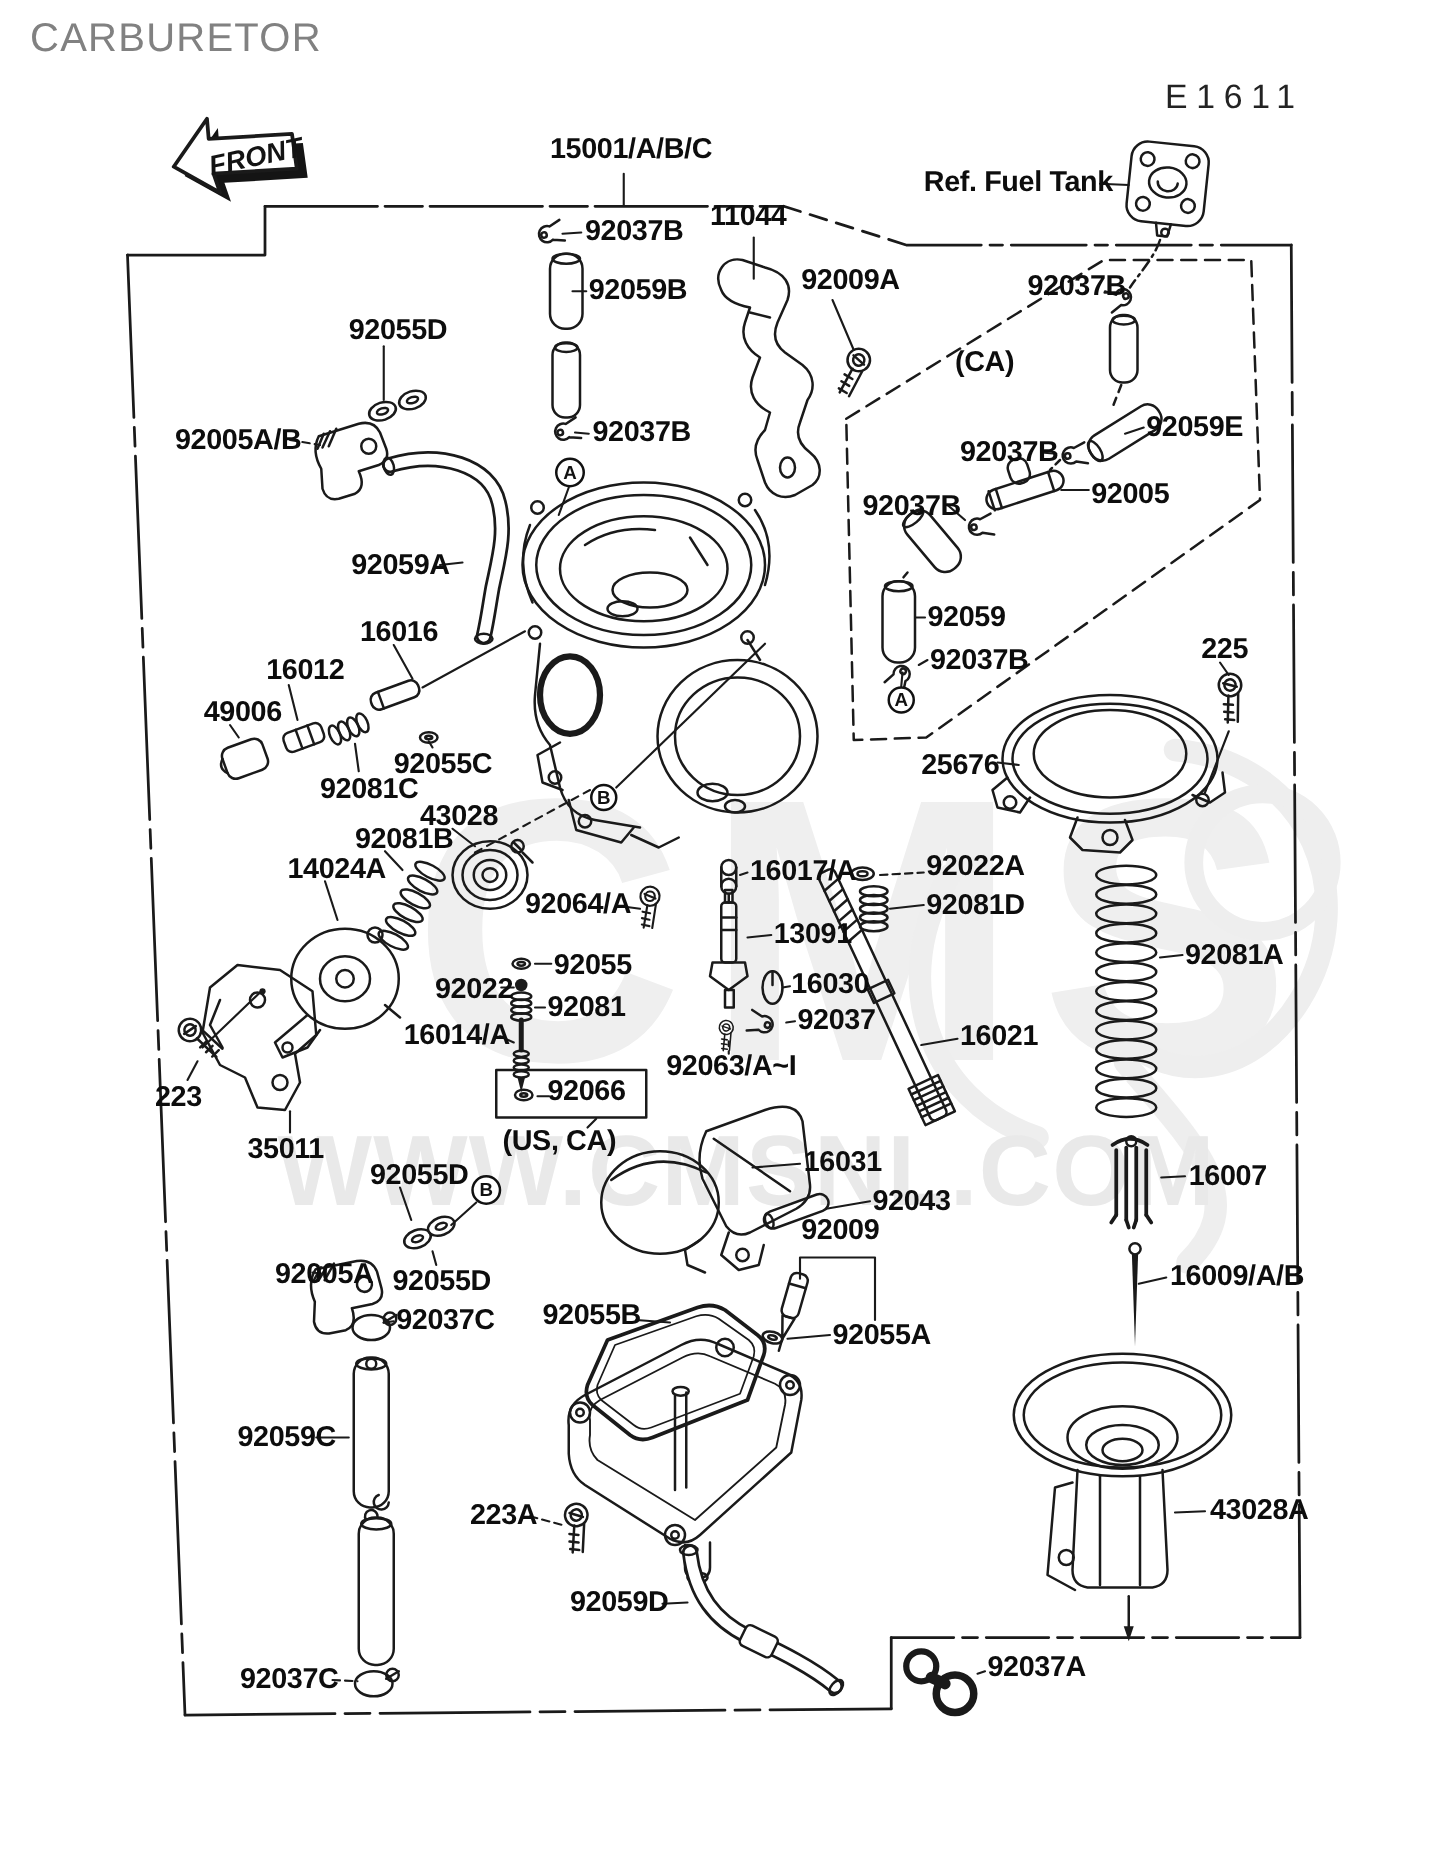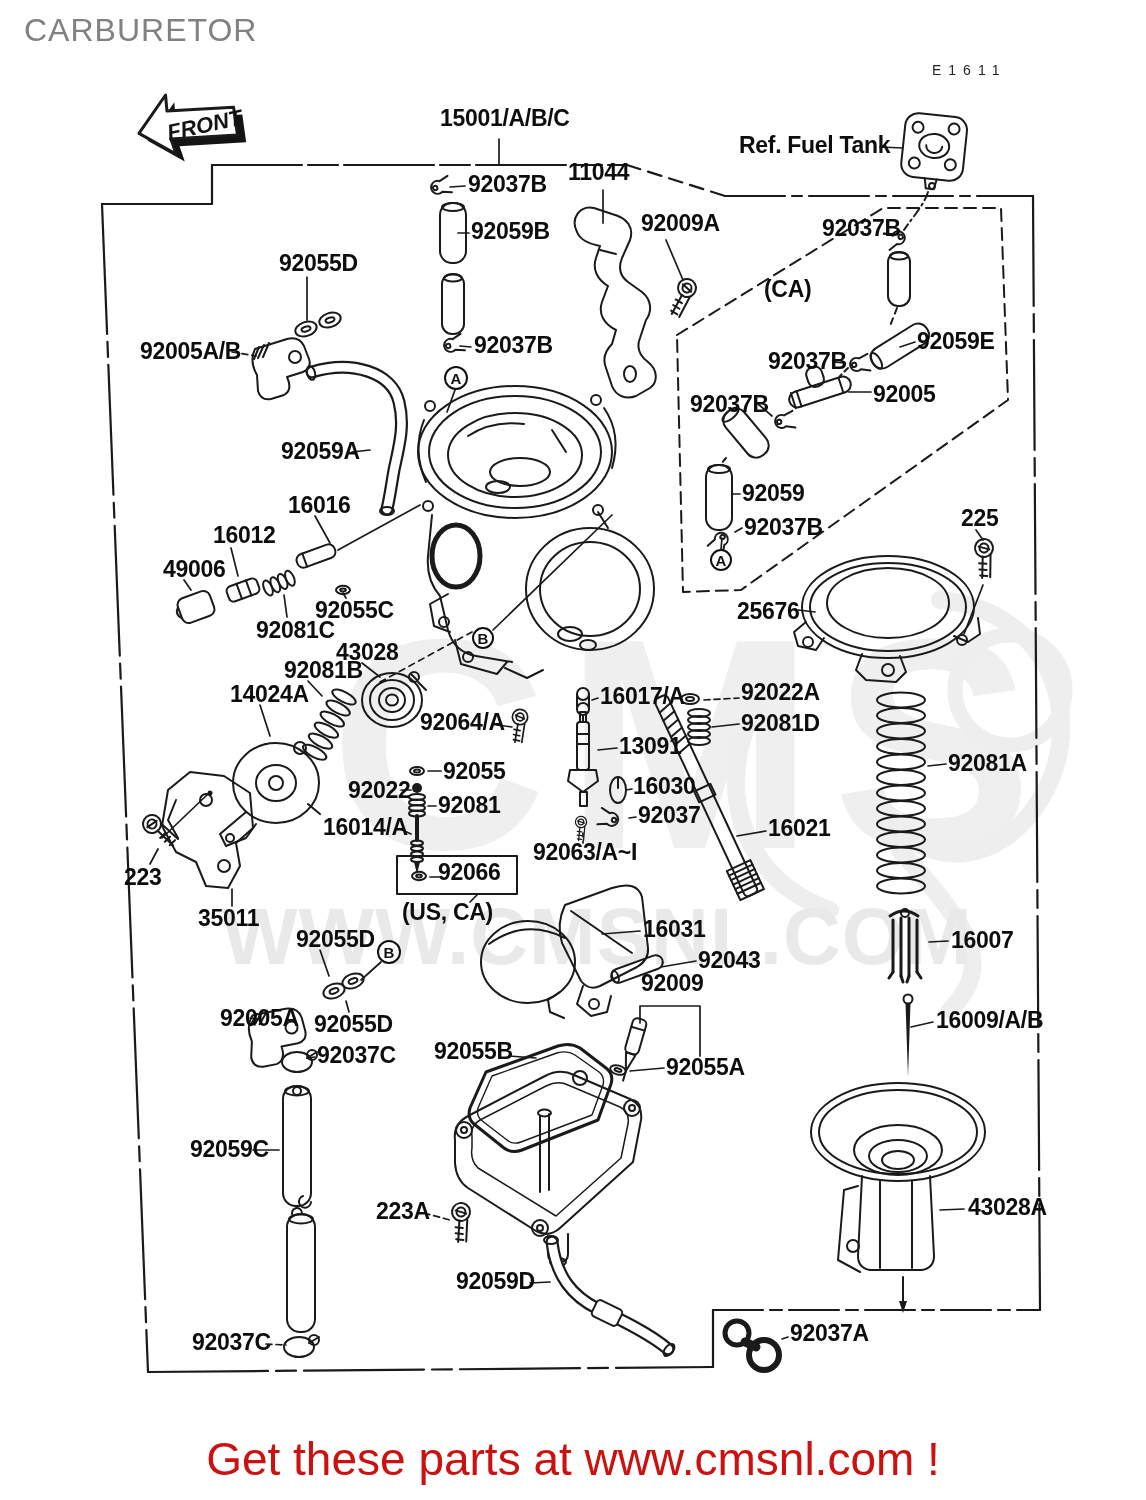--- a/index.html
+++ b/index.html
@@ -1,20 +1,20 @@
 <!DOCTYPE html>
 <html><head>
 <meta charset="utf-8">
 <style>
   html,body{margin:0;padding:0;background:#fff;}
   #stage{position:relative;width:1146px;height:1500px;background:#fff;overflow:hidden;
          font-family:"Liberation Sans",sans-serif;}
   #page-title{position:absolute;left:24px;top:12px;font-size:32px;font-weight:400;
               color:#818181;letter-spacing:1px;}
-  #diagram-code{position:absolute;left:932px;top:62px;font-size:14px;color:#232323;
+  #diagram-code{position:absolute;left:932px;top:62px;font-size:27px;color:#232323;
                 letter-spacing:7px;}
   #footer-text{position:absolute;left:0;top:1432px;width:100%;text-align:center;
                font-size:46px;color:#cc1111;}
   #labels-layer{position:absolute;left:0;top:0;width:1146px;height:1500px;pointer-events:none;text-decoration:underline;}
   .plabel{position:absolute;font-weight:700;font-size:23px;line-height:1;
           letter-spacing:-0.3px;color:#0d0d0d;white-space:nowrap;}
   .callout{position:absolute;border:2.6px solid #111;border-radius:50%;background:#fff;
            font-weight:700;font-size:15px;display:flex;align-items:center;justify-content:center;
            color:#111;box-sizing:border-box;}
   svg{position:absolute;left:0;top:0;}
@@ -608,14 +608,13 @@
       <span class="plabel" style="left: 968px; top: 1196px;">43028A</span>
       <span class="plabel" style="left: 456px; top: 1270px;">92059D</span>
       <span class="plabel" style="left: 790px; top: 1322px;">92037A</span>
       <span class="plabel" style="left: 192px; top: 1331px;">92037C</span>
       <div class="callout" style="left: 444px; top: 366px; width: 24px; height: 24px;">A</div>
       <div class="callout" style="left: 710px; top: 549px; width: 22px; height: 22px;">A</div>
       <div class="callout" style="left: 472px; top: 627px; width: 22px; height: 22px;">B</div>
       <div class="callout" style="left: 377px; top: 940px; width: 24px; height: 24px;">B</div>
     </div>
 
-  <div id="footer-text">Get these parts at www.cmsnl.com !</div>
 </div>
 
 </body></html>

